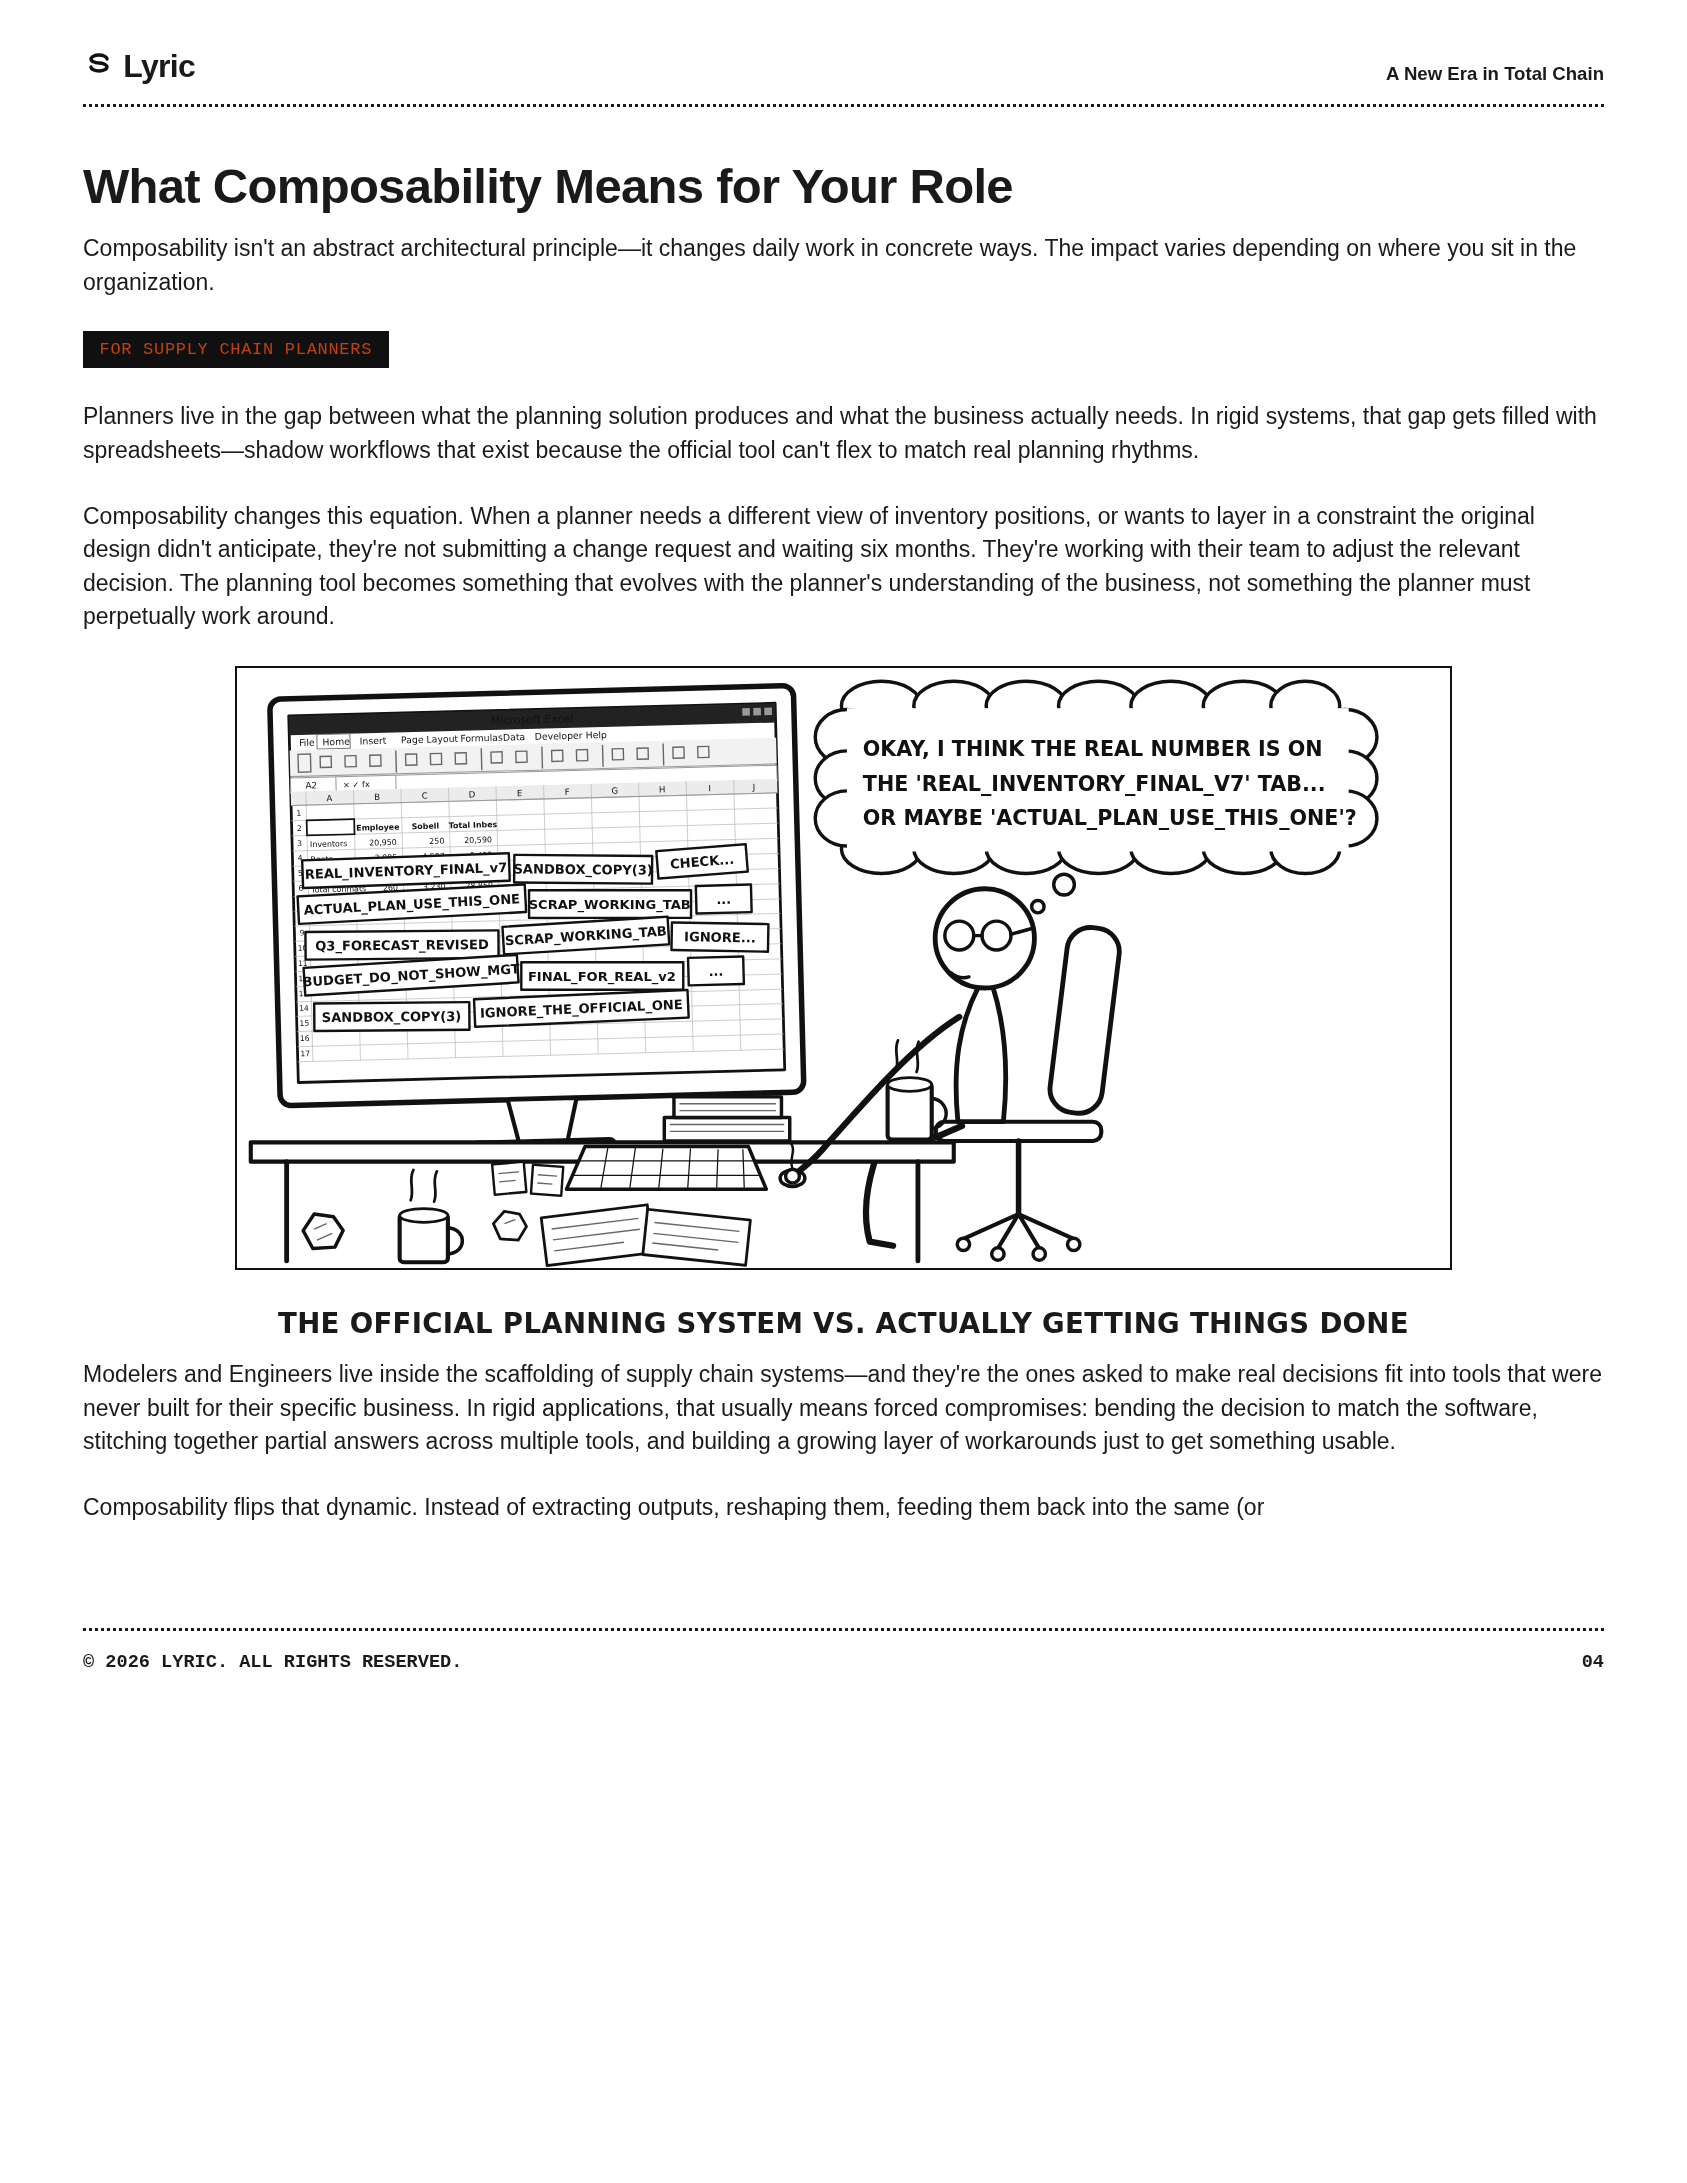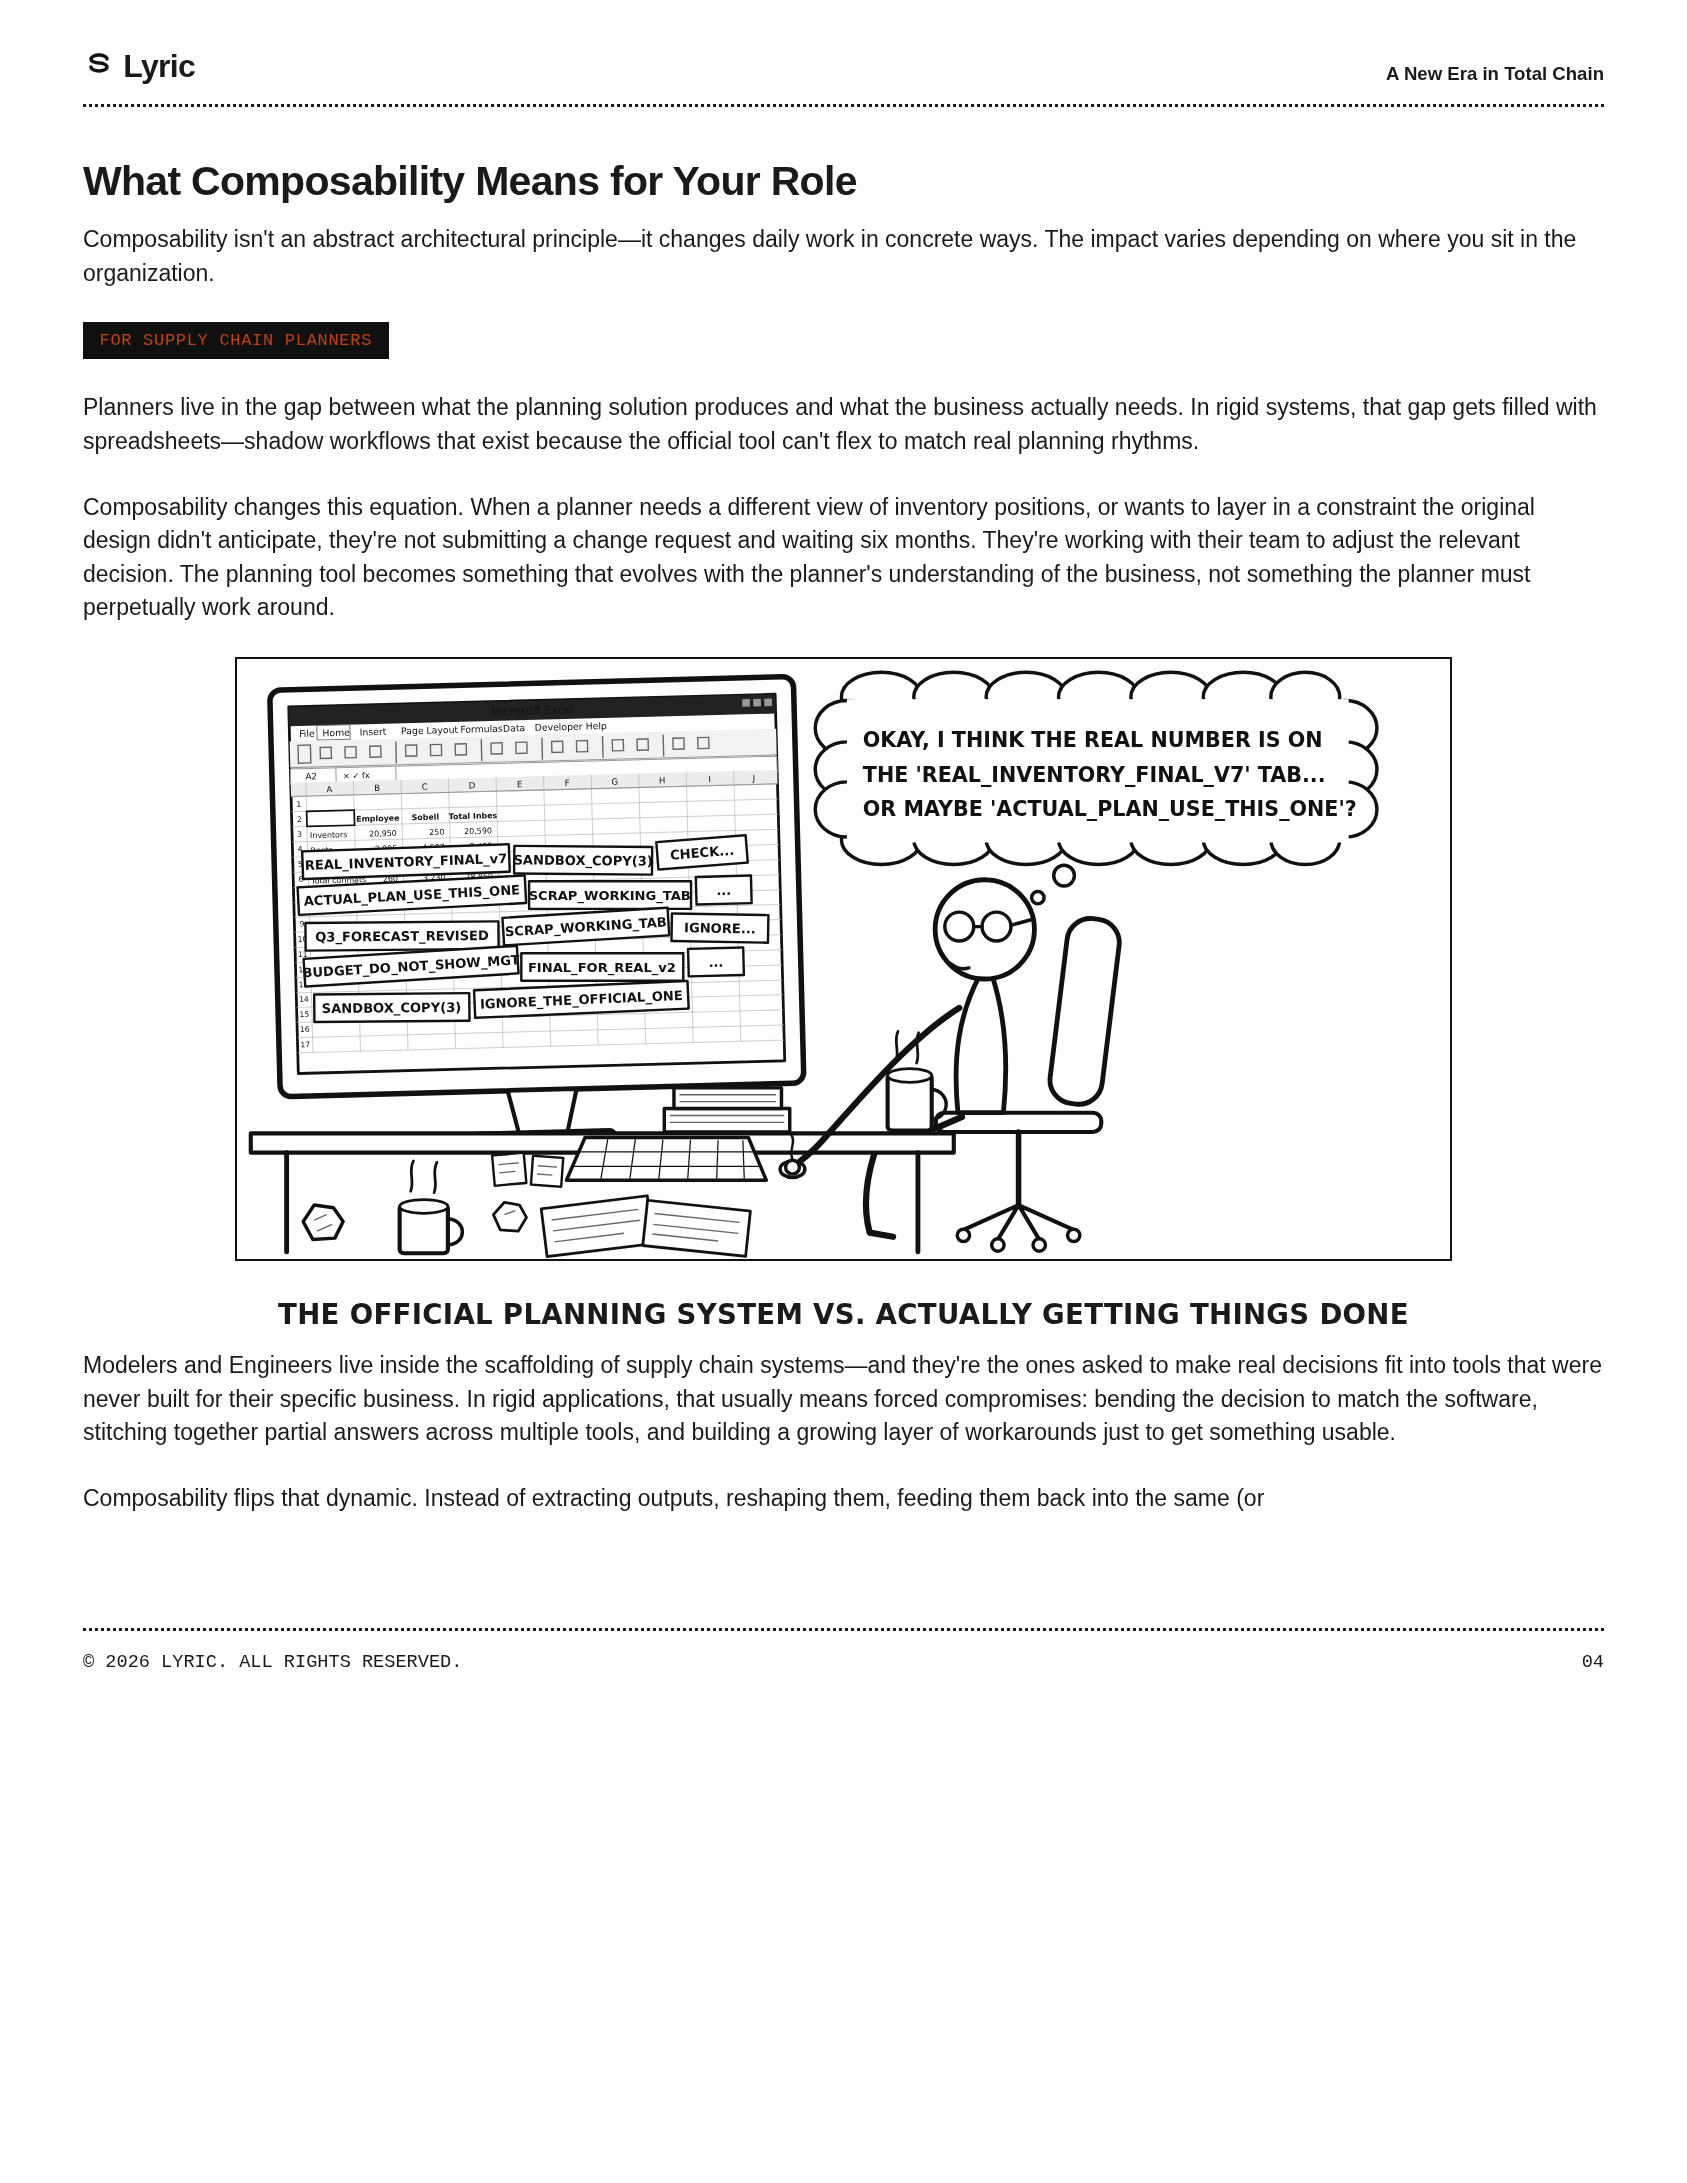--- a/index.html
+++ b/index.html
@@ -1,42 +1,42 @@
 <!DOCTYPE html>
 <html style="font-size:11px"><head>
 <meta charset="utf-8">
 <style>
   html,body{margin:0;padding:0;background:#fff;}
   body{width:1687px;height:2183px;color:#1a1a1a;font-family:"Liberation Sans",sans-serif;overflow:hidden;}
   .page{box-sizing:border-box;width:1687px;height:1714px;padding:48px 83px 41px;display:flex;flex-direction:column;}
   .hdr{display:flex;justify-content:space-between;align-items:flex-end;padding-bottom:19.3px;border-bottom:3.4px dotted #1a1a1a;}
   .logo{display:flex;align-items:center;gap:8.3px;font-size:32px;font-weight:700;letter-spacing:-0.7px;}
   .tagline{font-size:18.6px;font-weight:700;}
-  h1{font-size:41px;font-weight:700;letter-spacing:-0.7px;margin:51px 0 18px;}
+  h1{font-size:49px;font-weight:700;letter-spacing:-0.7px;margin:51px 0 18px;}
   p{font-size:23px;line-height:1.46;margin:12px 0 32px;}
   .badge-row{margin:11px 0 32px;}
   .badge{display:inline-block;background:#101010;color:#c2410c;font-family:"Liberation Mono","DejaVu Sans Mono",monospace;font-size:17px;letter-spacing:0.7px;padding:9px 16.5px;}
   figure{margin:23.4px 0 6.9px;text-align:center;}
   .comic{width:1213px;margin:0 auto;border:2.8px solid #111;background:#fff;}
   .comic svg{display:block;}
   .comic text{font-family:"DejaVu Sans",sans-serif;fill:#111;stroke:none;}
   figcaption{font-family:"DejaVu Sans",sans-serif;font-size:27.6px;font-weight:700;letter-spacing:0.3px;margin:37px 0 18px;}
   .ink{stroke:#111;fill:none;stroke-width:5;stroke-linecap:round;stroke-linejoin:round;}
   .inkw{stroke:#111;fill:#fff;stroke-width:5;stroke-linejoin:round;}
   .grid{stroke:#b7b7b7;stroke-width:1;fill:none;}
   .tool{stroke:#666;stroke-width:2;fill:none;}
   .kbd{stroke:#111;stroke-width:1.8;fill:none;}
   .tabt{font-size:19px;font-weight:bold;text-anchor:middle;}
   .tht{font-size:30px;font-weight:bold;}
   .cel{font-size:11.5px;}
   .celh{font-size:11.5px;font-weight:bold;text-anchor:middle;}
   .rn{font-size:11px;text-anchor:middle;fill:#444;}
   .cl{font-size:12.5px;text-anchor:middle;fill:#444;}
   .mnu{font-size:13.5px;}
-  .ftr{margin-top:auto;border-top:3.4px dotted #1a1a1a;padding-top:20.7px;display:flex;justify-content:space-between;font-family:"Liberation Mono","DejaVu Sans Mono",monospace;font-size:18.6px;}
+  .ftr{margin-top:auto;border-top:3.4px dotted #1a1a1a;padding-top:20.7px;display:flex;justify-content:space-between;font-family:"Liberation Mono","DejaVu Sans Mono",monospace;font-size:18.6px;font-weight:bold;}
 </style>
 </head>
 <body>
 
 <div class="page">
 
   <header class="hdr">
     <div class="logo">
       <svg width="32" height="32" viewBox="0 0 32 32">
         <path d="M24 8c0-2.2-3.6-4-8-4S8 5.8 8 8s3.6 4 8 4 8 1.8 8 4-3.6 4-8 4-8-1.8-8-4" fill="none" stroke="#111" stroke-width="3.4" stroke-linecap="round"></path>

